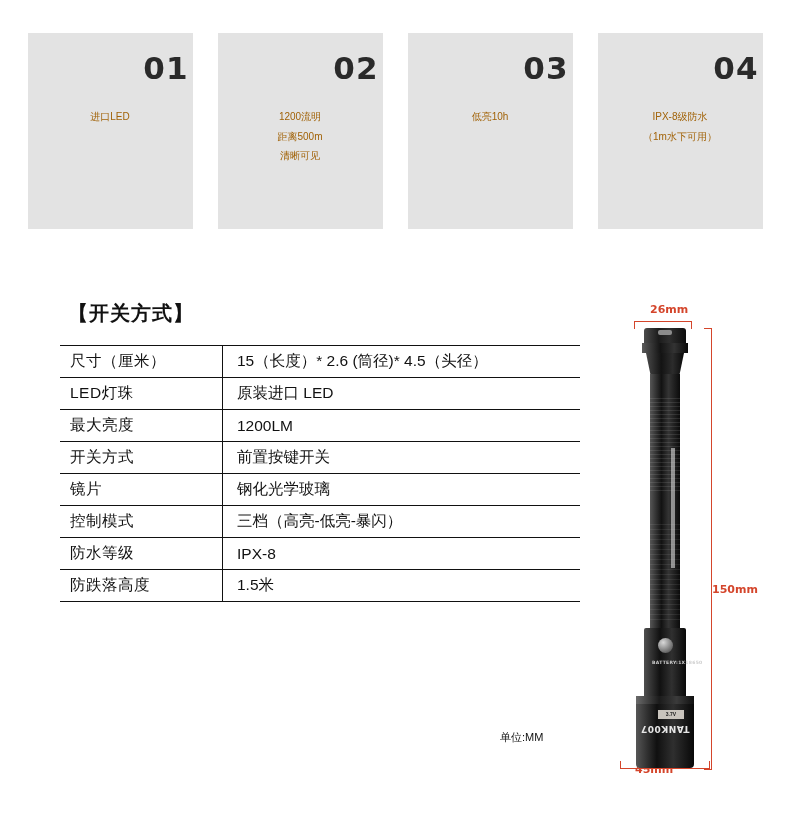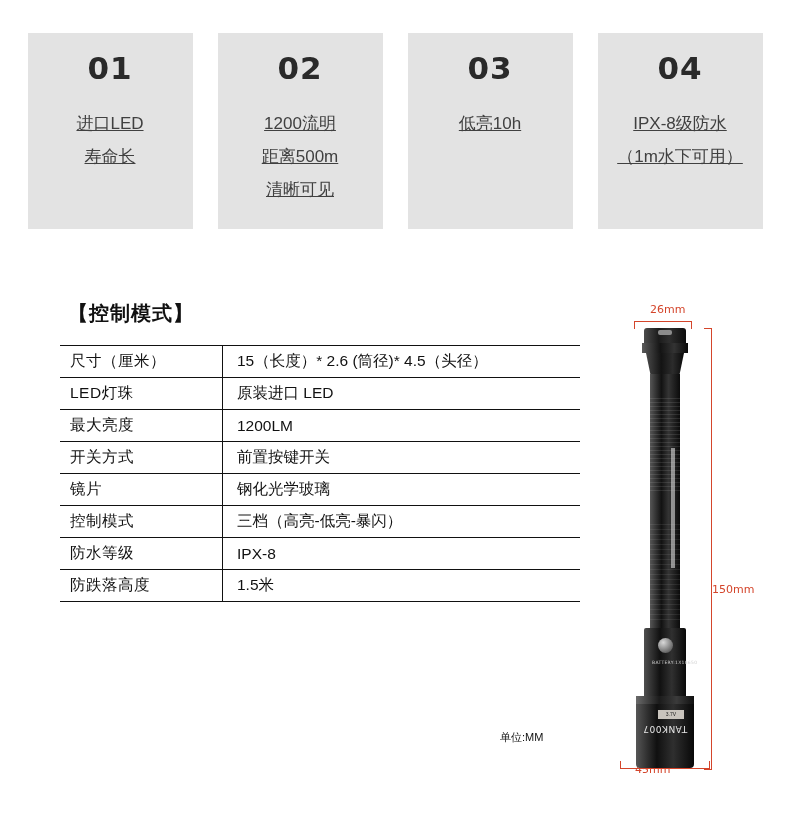--- a/index.html
+++ b/index.html
@@ -35,26 +35,26 @@
     min-height: 196px;
   }
   .feature-num {
     font-size: 31px;
     font-weight: bold;
     color: #2a2a2a;
     letter-spacing: 1px;
     line-height: 1.1;
     margin-bottom: 22px;
     font-family: "DejaVu Sans", sans-serif;
+    text-align: right;
   }
   .feature-line {
-    font-size: 17px;
-    color: #404040;
+    font-size: 10px;
+    color: #a16207;
     line-height: 1.95;
-    text-decoration: underline;
   }
 
   
   .spec-title {
     position: absolute;
     left: 68px;
     top: 300px;
     font-size: 20px;
     font-weight: bold;
     color: #111;
@@ -94,20 +94,21 @@
     color: #111;
   }
 
   
   .diagram {
     position: absolute;
     left: 600px;
     top: 295px;
     width: 190px;
     height: 500px;
+    font-weight: bold;
   }
   .dim-label {
     position: absolute;
     font-size: 11px;
     color: #d4452b;
     font-family: "DejaVu Sans", sans-serif;
     white-space: nowrap;
   }
   .dim-top {
     left: 50px;
@@ -301,21 +302,20 @@
   }
 </style>
 </head>
 <body>
 
 <div class="features">
 
   <div class="feature-card">
     <div class="feature-num">01</div>
     <div class="feature-line">进口LED</div>
-    <div class="feature-line">寿命长</div>
   </div>
 
   <div class="feature-card">
     <div class="feature-num">02</div>
     <div class="feature-line">1200流明</div>
     <div class="feature-line">距离500m</div>
     <div class="feature-line">清晰可见</div>
   </div>
 
   <div class="feature-card">
@@ -324,21 +324,21 @@
   </div>
 
   <div class="feature-card">
     <div class="feature-num">04</div>
     <div class="feature-line">IPX-8级防水</div>
     <div class="feature-line">（1m水下可用）</div>
   </div>
 
 </div>
 
-<div class="spec-title">【控制模式】</div>
+<div class="spec-title">【开关方式】</div>
 
 <table class="spec">
   <tbody>
       <tr>
     <td class="k">尺寸（厘米）</td>
     <td class="v">15（长度）* 2.6 (筒径)* 4.5（头径）</td>
   </tr>
   <tr>
     <td class="k">LED灯珠</td>
     <td class="v">原装进口 LED</td>

